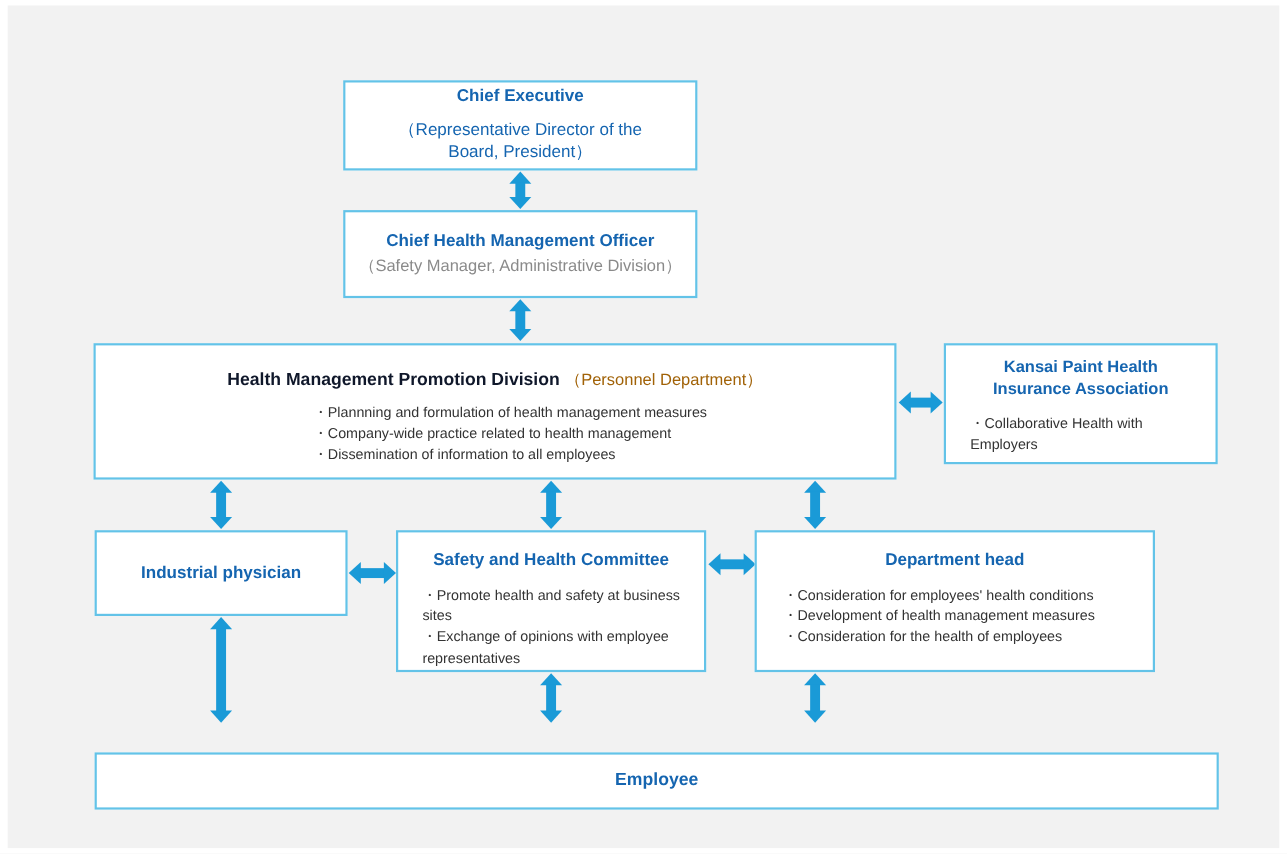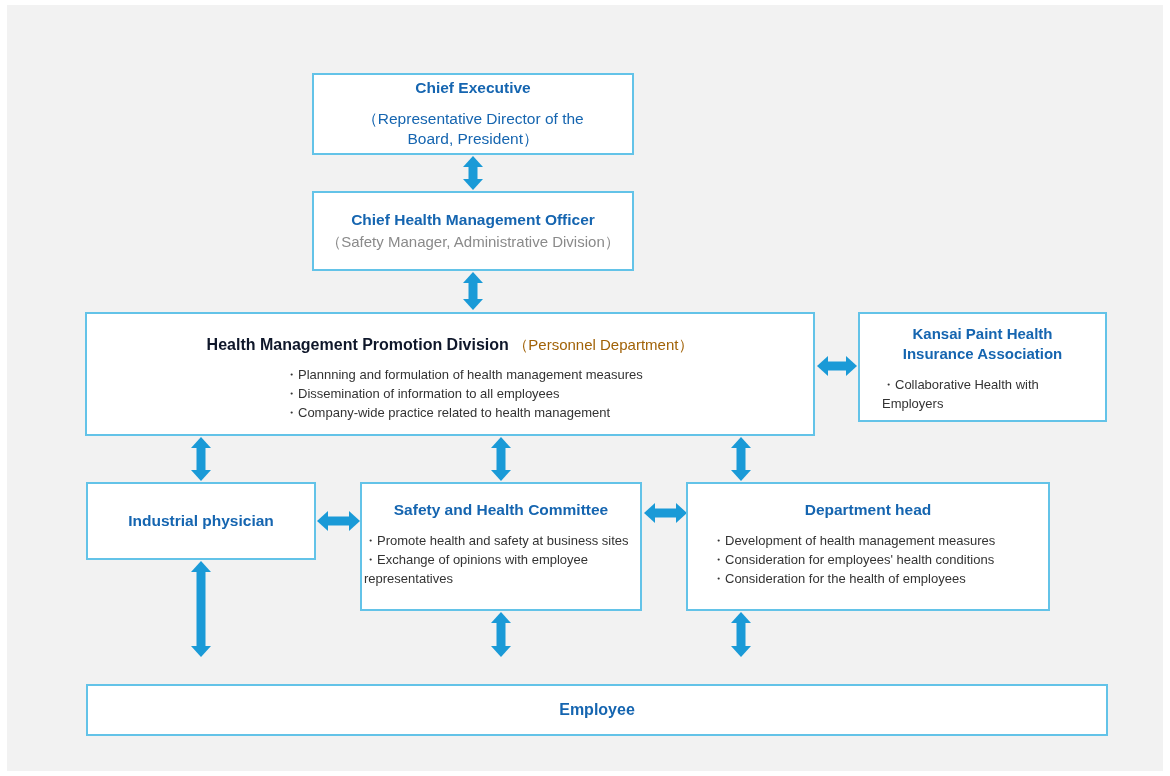--- a/index.html
+++ b/index.html
@@ -151,22 +151,22 @@
     <div class="head-down"></div>
   </div>
 
   <div class="box" style="left:78px; top:307px; width:730px; height:124px; padding:10px 16px; justify-content:flex-start;">
     <div style="text-align:center; margin-top:12px;">
       <span class="title-blue" style="font-size:16px;">Health Management Promotion Division</span>
       <span class="sub-gray-inline">（Personnel Department）</span>
     </div>
     <ul class="bullets" style="margin-top:10px; padding-left:182px;">
       <li>・Plannning and formulation of health management measures</li>
+      <li>・Company-wide practice related to health management</li>
       <li>・Dissemination of information to all employees</li>
-      <li>・Company-wide practice related to health management</li>
     </ul>
   </div>
 
   <div class="arrow-h" style="left:810px; top:350px; width:40px; height:22px;">
     <div class="head-left"></div>
     <div class="shaft" style="left:10px; right:10px;"></div>
     <div class="head-right"></div>
   </div>
 
   <div class="box" style="left:851px; top:307px; width:249px; height:110px; padding:10px 14px;justify-content:space-between;">
@@ -198,39 +198,39 @@
   <div class="box" style="left:79px; top:477px; width:230px; height:78px; padding:6px 10px;">
     <div class="title">Industrial physician</div>
   </div>
 
   <div class="arrow-h" style="left:310px; top:505px; width:43px; height:22px;">
     <div class="head-left"></div>
     <div class="shaft" style="left:10px; right:10px;"></div>
     <div class="head-right"></div>
   </div>
 
-  <div class="box" style="left:353px; top:477px; width:282px; height:129px; padding:10px 0; justify-content:flex-start;">
+  <div class="box" style="left:353px; top:477px; width:282px; height:129px; padding:10px 20px; justify-content:flex-start;">
     <div class="title" style="margin-top:6px;">Safety and Health Committee</div>
     <ul class="bullets" style="margin-top:10px; padding-left:2px;">
       <li>・Promote health and safety at business sites</li>
       <li>・Exchange of opinions with employee representatives</li>
     </ul>
   </div>
 
   <div class="arrow-h" style="left:637px; top:497px; width:43px; height:22px;">
     <div class="head-left"></div>
     <div class="shaft" style="left:10px; right:10px;"></div>
     <div class="head-right"></div>
   </div>
 
   <div class="box" style="left:679px; top:477px; width:364px; height:129px; padding:10px 16px; justify-content:flex-start;">
     <div class="title" style="margin-top:6px;text-align:center;">Department head</div>
     <ul class="bullets" style="margin-top:10px; padding-left:8px;">
+      <li>・Consideration for employees' health conditions</li>
       <li>・Development of health management measures</li>
-      <li>・Consideration for employees' health conditions</li>
       <li>・Consideration for the health of employees</li>
     </ul>
   </div>
 
   <div class="arrow-v" style="left:183px; top:556px; width:22px; height:96px;">
     <div class="head-up"></div>
     <div class="shaft" style="top:10px; bottom:10px;"></div>
     <div class="head-down"></div>
   </div>
 

